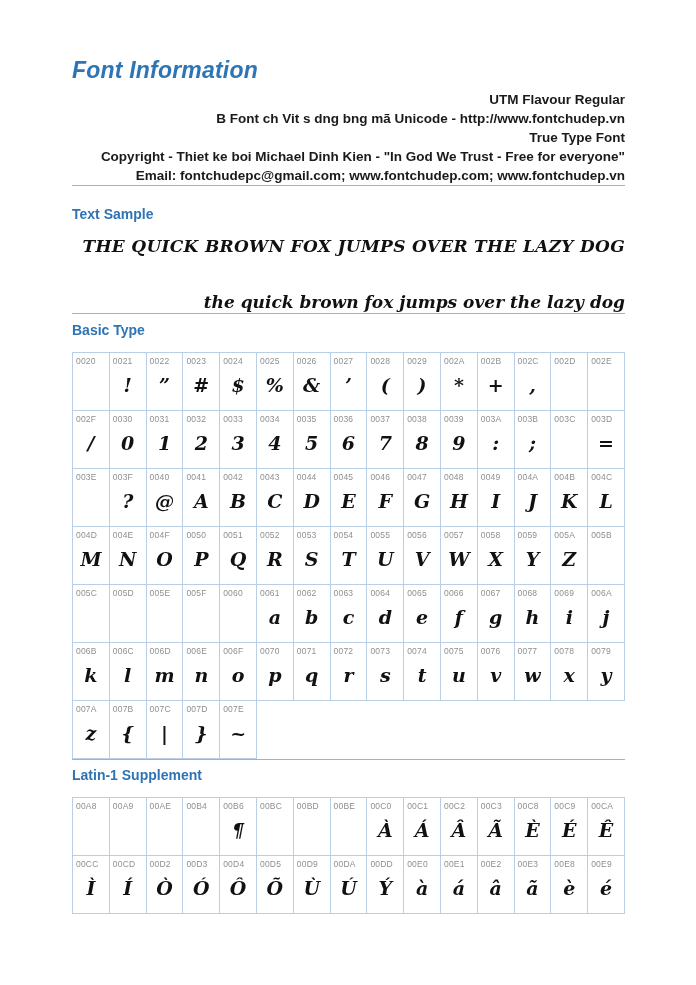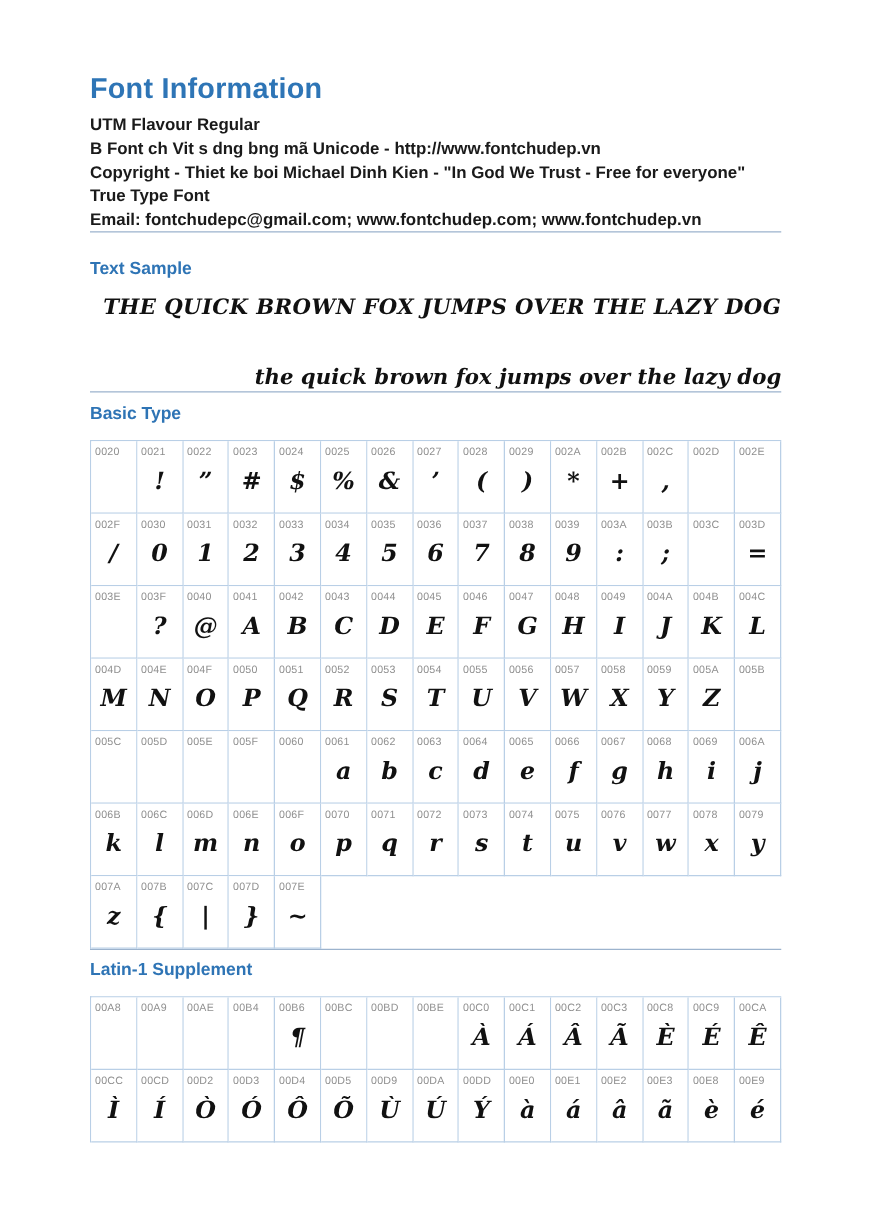--- a/index.html
+++ b/index.html
@@ -18,28 +18,30 @@
     font-family: "Liberation Sans", sans-serif;
     color: #1a1a1a;
   }
   .page-title {
     margin: 0 0 6px 0;
     font-size: 23px;
     line-height: 28px;
     font-weight: bold;
     color: #2e75b6;
     letter-spacing: 0.2px;
+    font-style: italic;
   }
   .info-block p {
     margin: 0;
     font-size: 13.5px;
     line-height: 19px;
     font-weight: bold;
     color: #1a1a1a;
     white-space: nowrap;
+    text-align: right;
   }
   hr.divider {
     border: none;
     border-top: 1px solid #9cb3cd;
     margin: 0;
     height: 0;
   }
   .hr-1 { margin-top: 8px; }
   .hr-2 { margin-top: 11px; }
   .hr-3 { margin-top: 18px; }
@@ -116,22 +118,22 @@
 </head>
 <body>
 
 <div class="page">
 
   <h1 class="page-title">Font Information</h1>
 
   <div class="info-block">
     <p>UTM Flavour Regular</p>
     <p>B Font ch Vit s dng bng mã Unicode - http://www.fontchudep.vn</p>
+    <p>True Type Font</p>
     <p>Copyright - Thiet ke boi Michael Dinh Kien - "In God We Trust - Free for everyone"</p>
-    <p>True Type Font</p>
     <p>Email: fontchudepc@gmail.com; www.fontchudep.com; www.fontchudep.vn</p>
   </div>
 
   <hr class="divider hr-1">
 
   <h2 class="section-heading h-sample">Text Sample</h2>
 
   <div class="sample-text sample-upper">THE QUICK BROWN FOX JUMPS OVER THE LAZY DOG</div>
 
   <div class="sample-text sample-lower">the quick brown fox jumps over the lazy dog</div>

